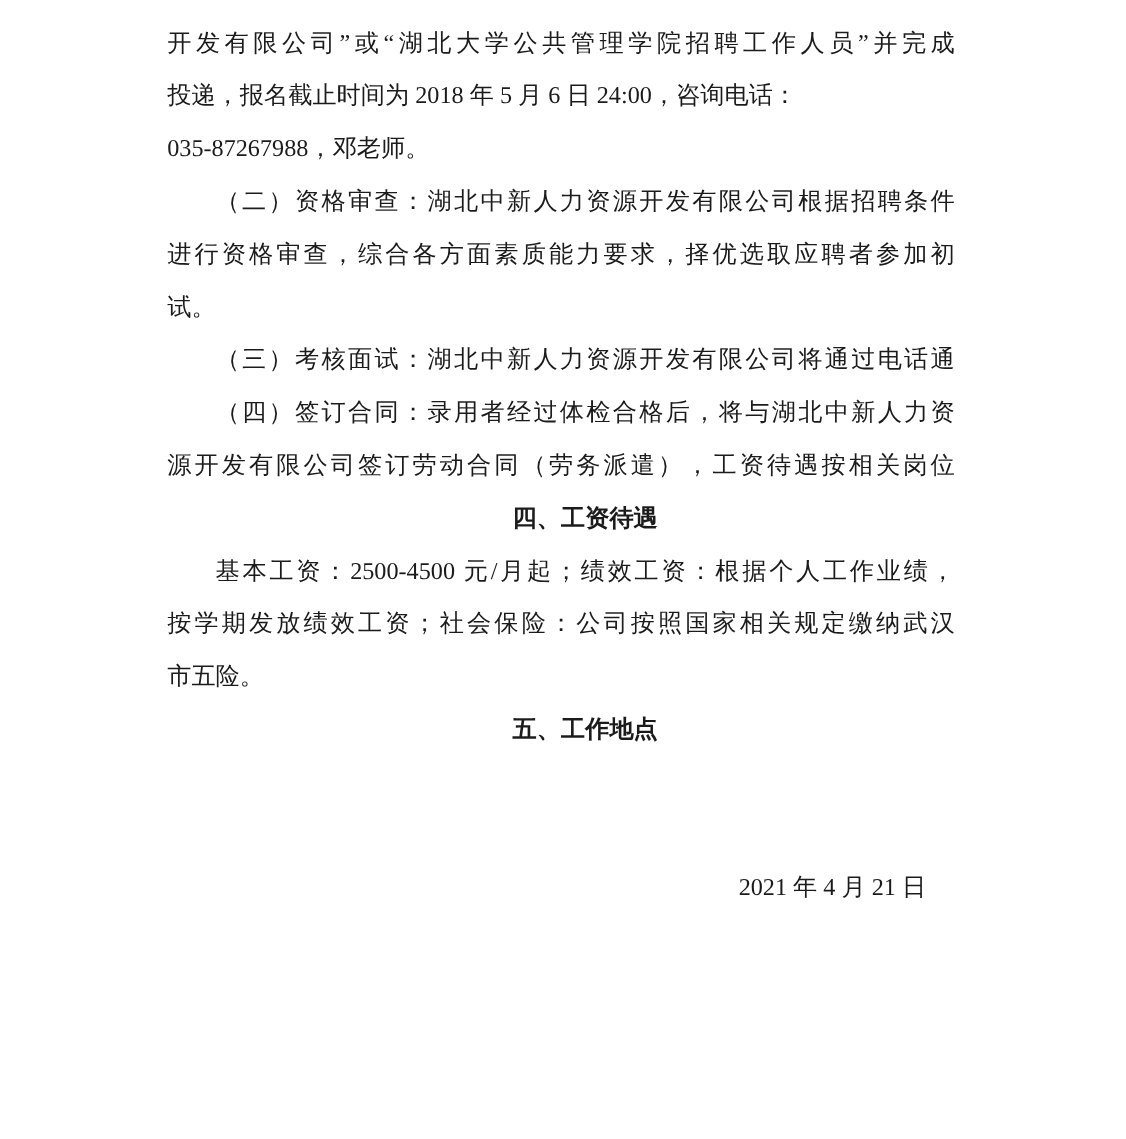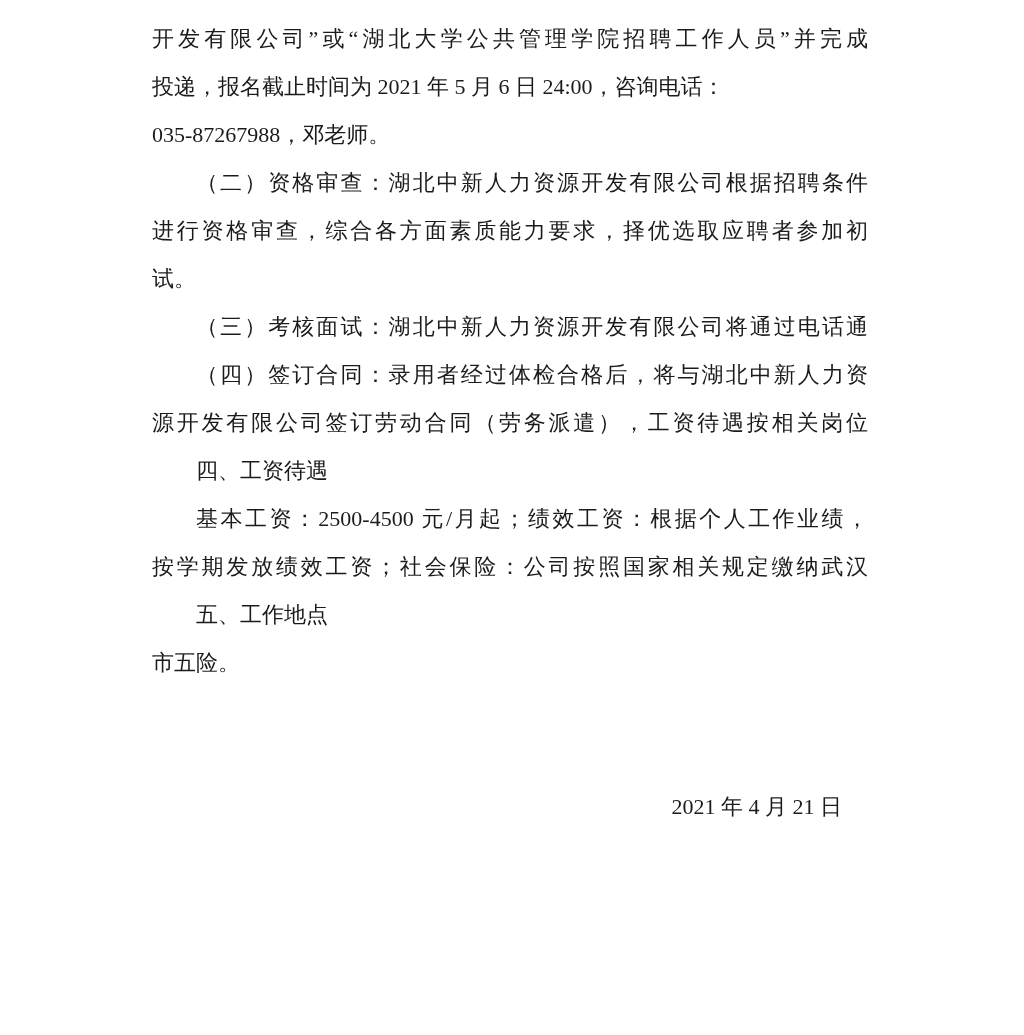--- a/index.html
+++ b/index.html
@@ -31,42 +31,43 @@
     text-align: left;
   }
   .ln.full {
     text-align: justify;
     text-align-last: justify;
   }
   .ln.indent {
     text-indent: 2em;
   }
   .ln.heading {
-    font-weight: 400;
+    font-weight: 700;
     text-indent: 2em;
+    text-align: center;
   }
   .ln.date {
     text-align: left;
     text-align-last: right;
     padding-right: 26px;
     margin-top: 96px; 
   }
 </style>
 </head>
 <body>
 
 <div class="doc-page">
   <div class="ln full">开发有限公司”或“湖北大学公共管理学院招聘工作人员”并完成</div>
-  <div class="ln">投递，报名截止时间为 2021 年 5 月 6 日 24:00，咨询电话：</div>
+  <div class="ln">投递，报名截止时间为 2018 年 5 月 6 日 24:00，咨询电话：</div>
   <div class="ln">035-87267988，邓老师。</div>
   <div class="ln indent full">（二）资格审查：湖北中新人力资源开发有限公司根据招聘条件</div>
   <div class="ln full">进行资格审查，综合各方面素质能力要求，择优选取应聘者参加初</div>
   <div class="ln">试。</div>
   <div class="ln indent full">（三）考核面试：湖北中新人力资源开发有限公司将通过电话通</div>
   <div class="ln indent full">（四）签订合同：录用者经过体检合格后，将与湖北中新人力资</div>
   <div class="ln full">源开发有限公司签订劳动合同（劳务派遣），工资待遇按相关岗位</div>
   <div class="ln heading">四、工资待遇</div>
   <div class="ln indent full">基本工资：2500-4500 元/月起；绩效工资：根据个人工作业绩，</div>
   <div class="ln full">按学期发放绩效工资；社会保险：公司按照国家相关规定缴纳武汉</div>
+  <div class="ln">市五险。</div>
   <div class="ln heading">五、工作地点</div>
-  <div class="ln">市五险。</div>
   <div class="ln date">2021 年 4 月 21 日</div>
 </div>
 
 </body></html>

